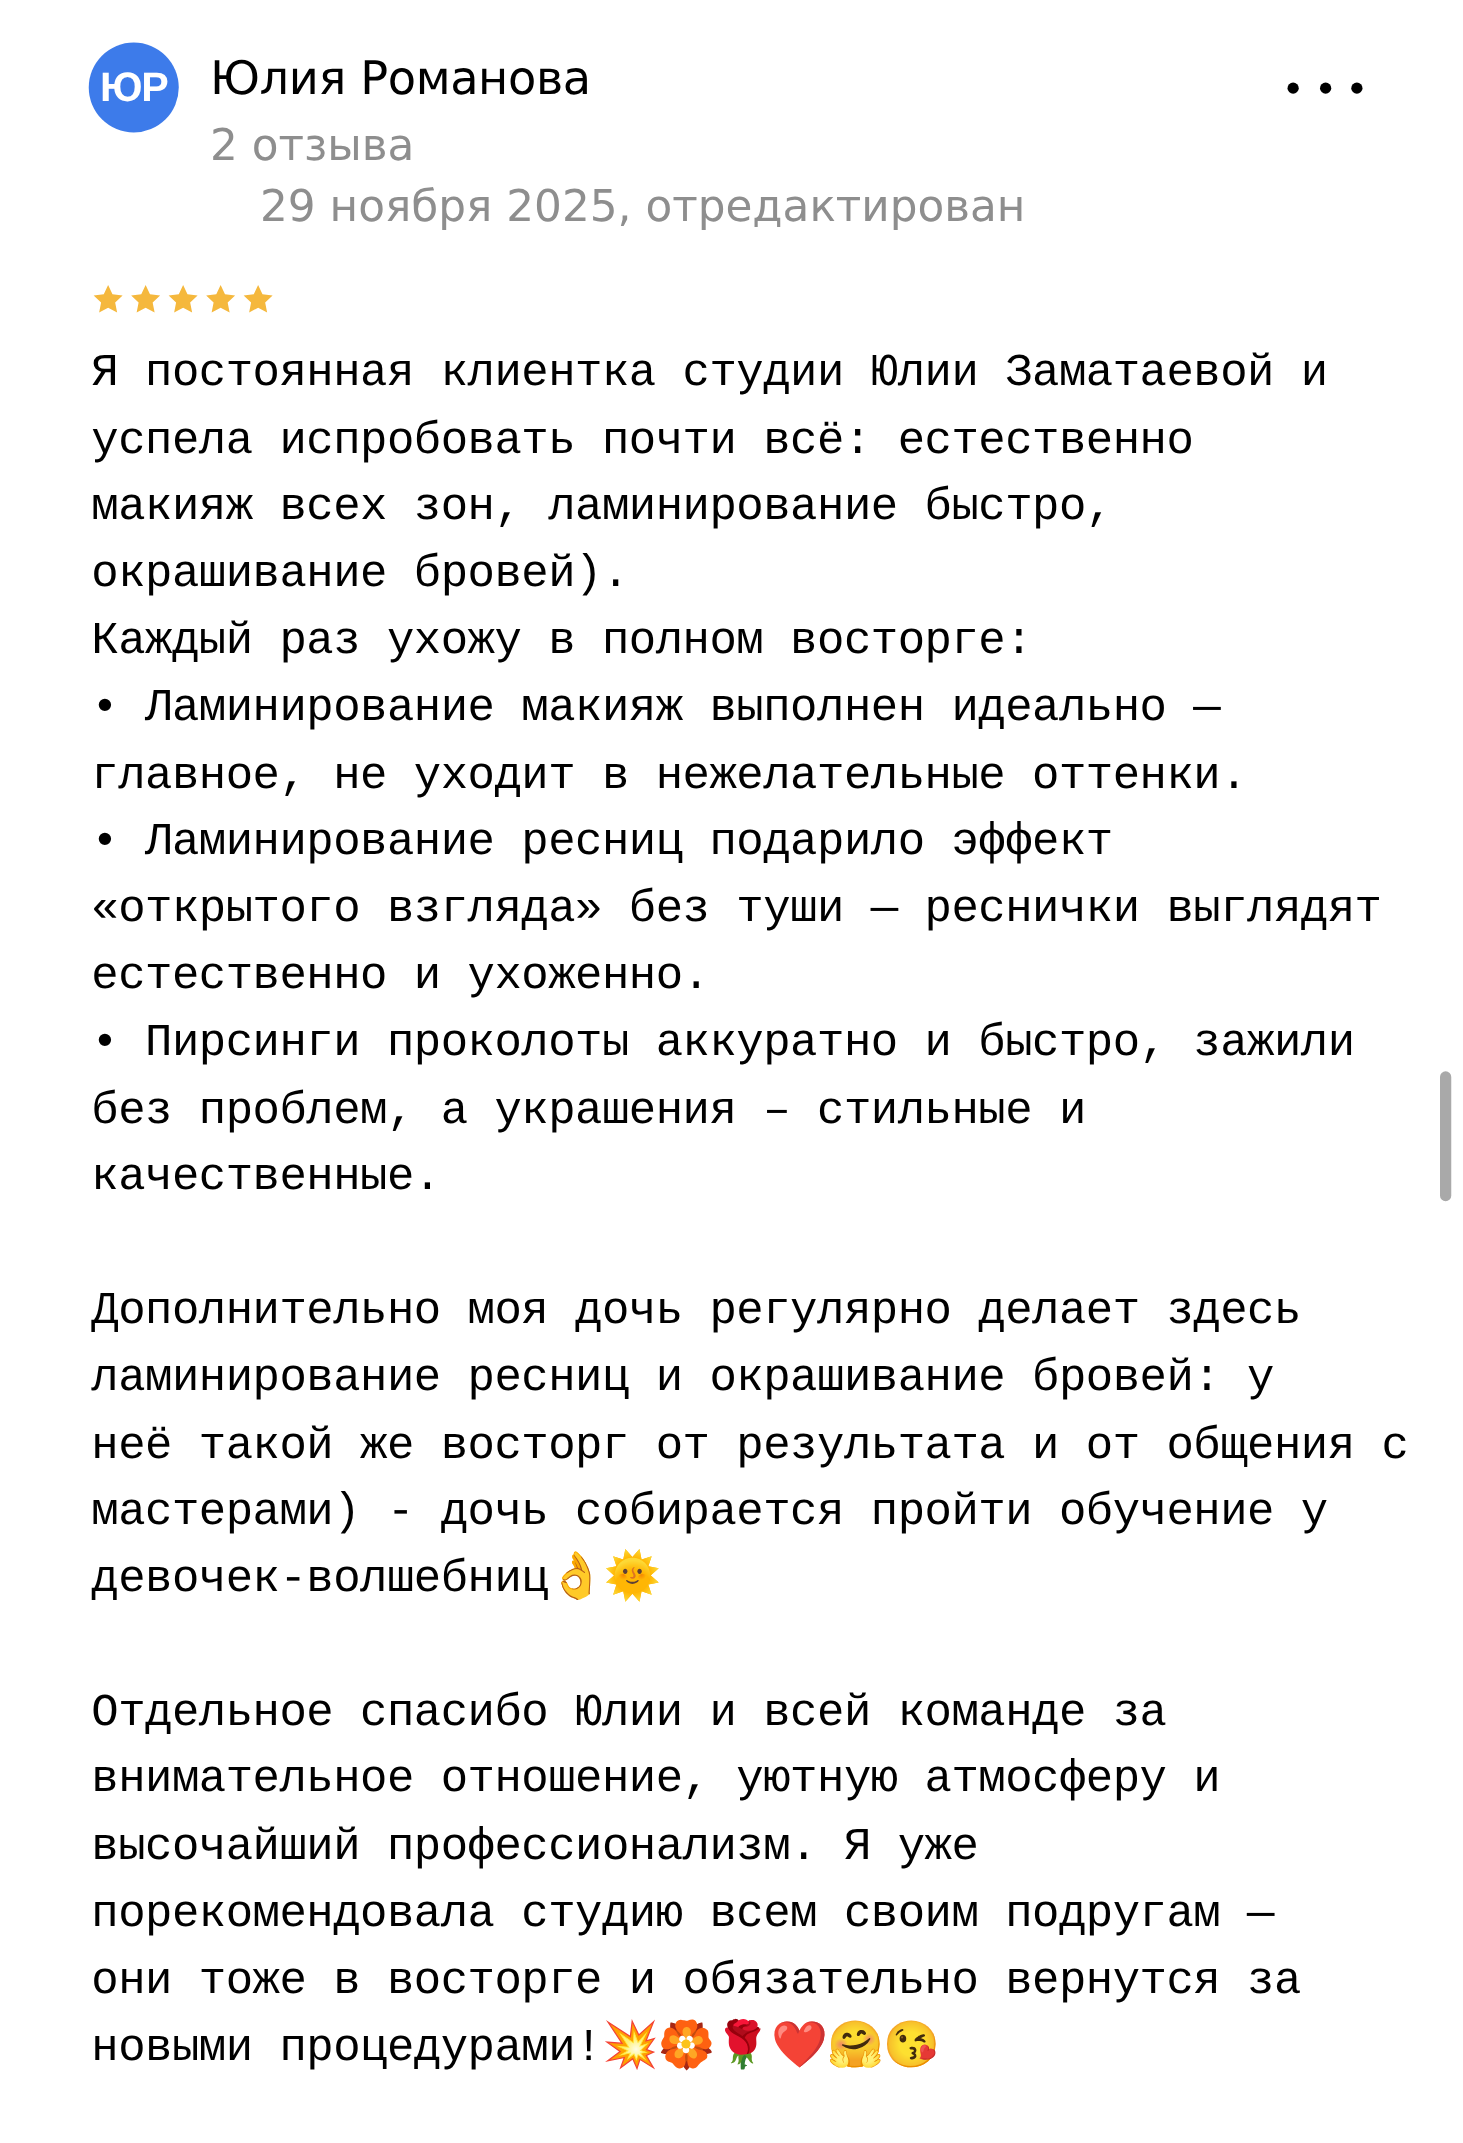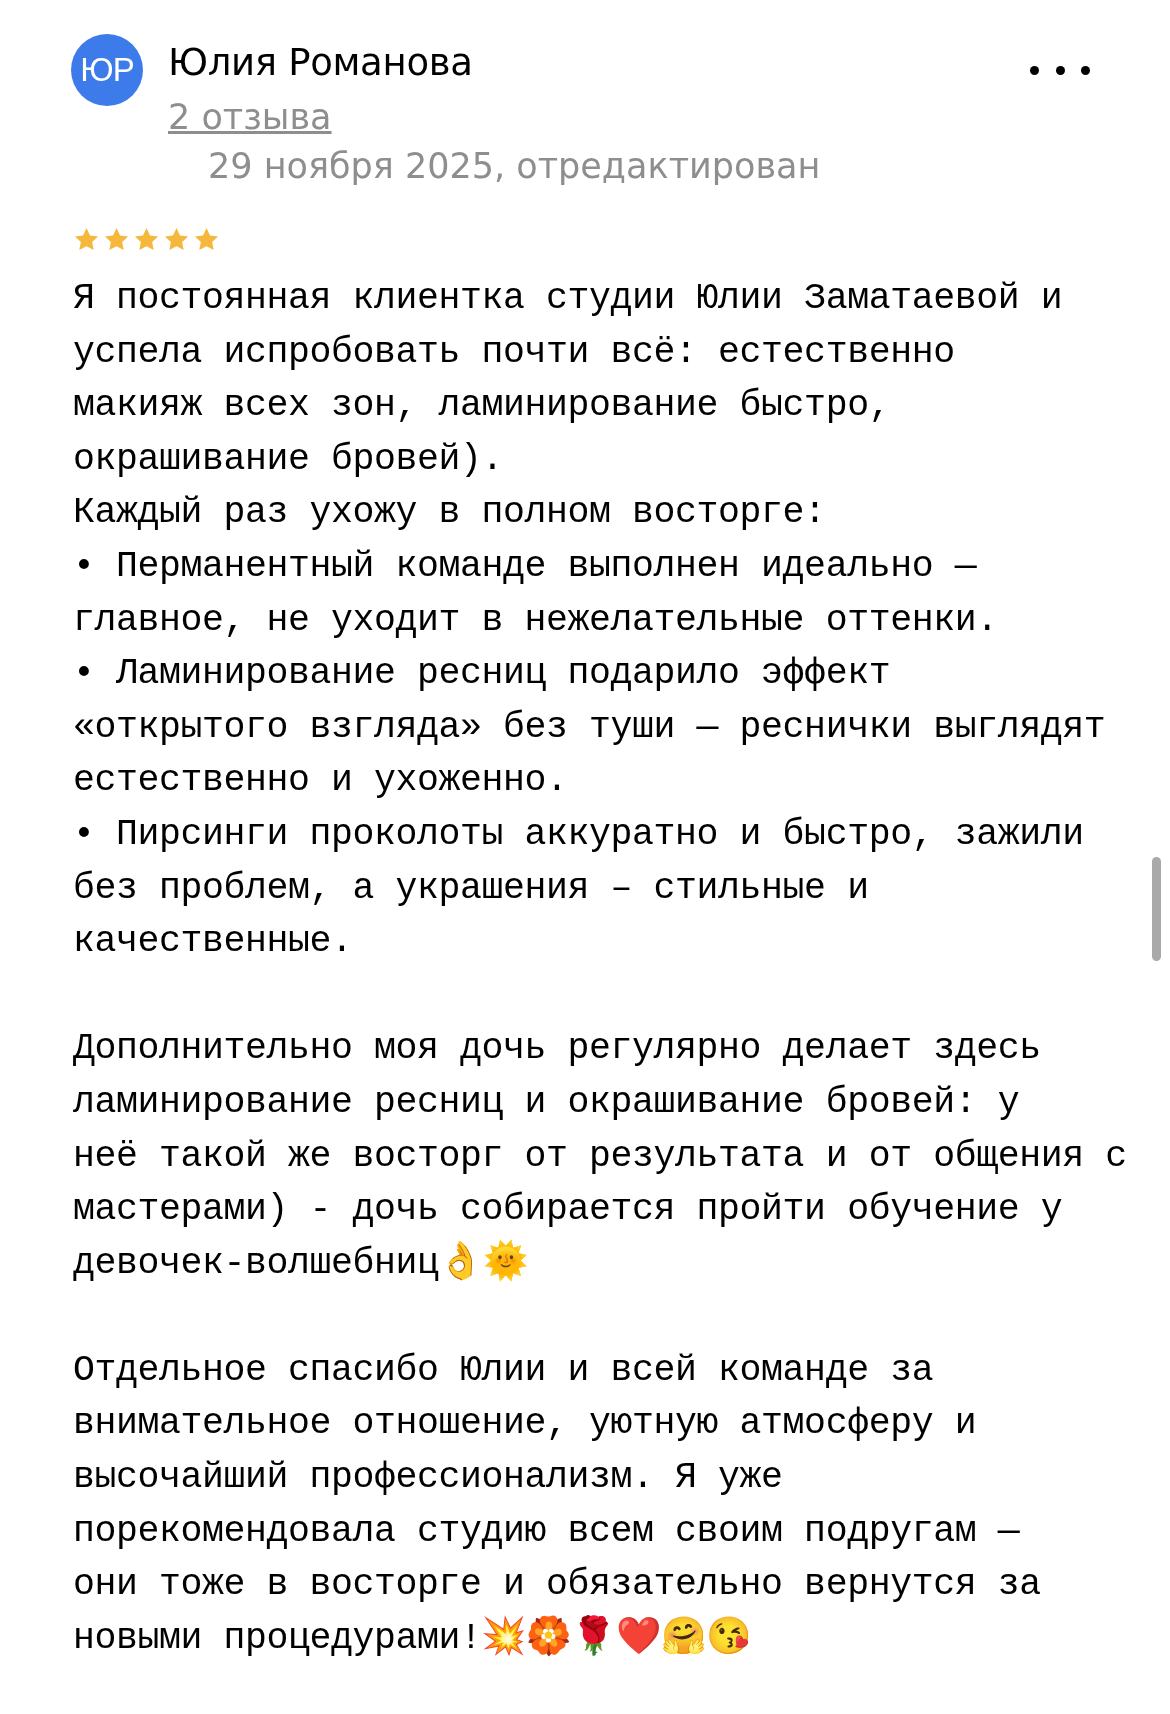--- a/index.html
+++ b/index.html
@@ -18,21 +18,21 @@
     .avatar {
       position: absolute;
       left: 71px;
       top: 34px;
       width: 72px;
       height: 72px;
       border-radius: 50%;
       background: #3d7bea;
       color: #ffffff;
       font-family: "Liberation Sans", sans-serif;
-      font-weight: normal;
+      font-weight: bold;
       font-size: 33px;
       letter-spacing: -1px;
       display: flex;
       align-items: center;
       justify-content: center;
     }
     .author-name {
       position: absolute;
       left: 168px;
       top: 40px;
@@ -42,21 +42,20 @@
       letter-spacing: -0.3px;
       text-align: center;
     }
     .reviews-count {
       position: absolute;
       left: 168px;
       top: 94px;
       font-size: 35px;
       line-height: 46px;
       color: #8e8e8e;
-      text-decoration: underline;
     }
     .review-date {
       position: absolute;
       left: 168px;
       top: 143px;
       font-size: 35px;
       line-height: 46px;
       color: #8e8e8e;
       margin-left: 40px;
     }
@@ -151,21 +150,21 @@
         <path fill="#f5b83d" d="M12 1.8l3.1 6.6 7.2.9-5.3 5 1.4 7.1L12 17.9 5.6 21.4 7 14.3 1.7 9.3l7.2-.9z"></path>
       </svg>
   </div>
 
   <div class="review-body">
     <p>Я постоянная клиентка студии Юлии Заматаевой и</p>
     <p>успела испробовать почти всё: естественно</p>
     <p>макияж всех зон, ламинирование быстро,</p>
     <p>окрашивание бровей).</p>
     <p>Каждый раз ухожу в полном восторге:</p>
-    <p>• Перманентный команде выполнен идеально —</p>
+    <p>• Ламинирование макияж выполнен идеально —</p>
     <p>главное, не уходит в нежелательные оттенки.</p>
     <p>• Ламинирование ресниц подарило эффект</p>
     <p>«открытого взгляда» без туши — реснички выглядят</p>
     <p>естественно и ухоженно.</p>
     <p>• Пирсинги проколоты аккуратно и быстро, зажили</p>
     <p>без проблем, а украшения – стильные и</p>
     <p>качественные.</p>
     <p class="blank"></p>
     <p>Дополнительно моя дочь регулярно делает здесь</p>
     <p>ламинирование ресниц и окрашивание бровей: у</p>

